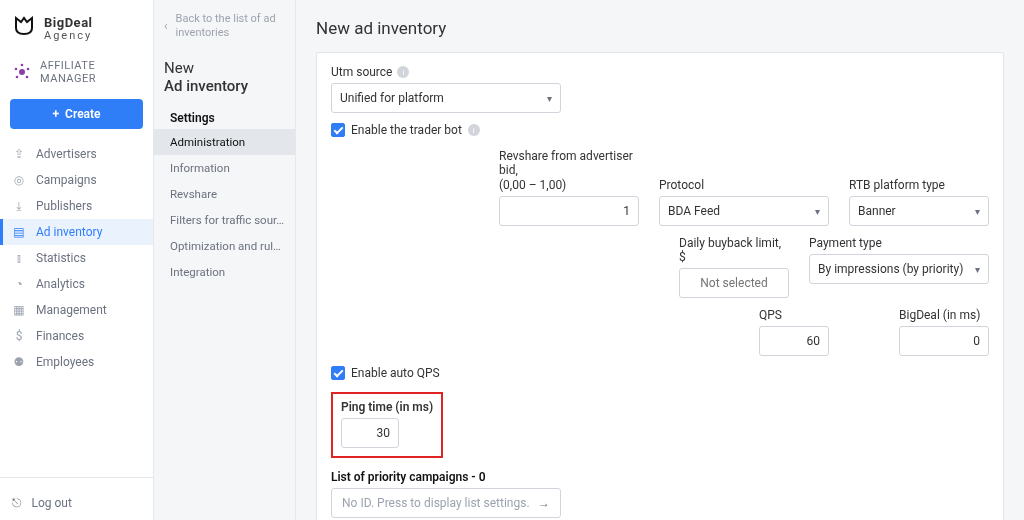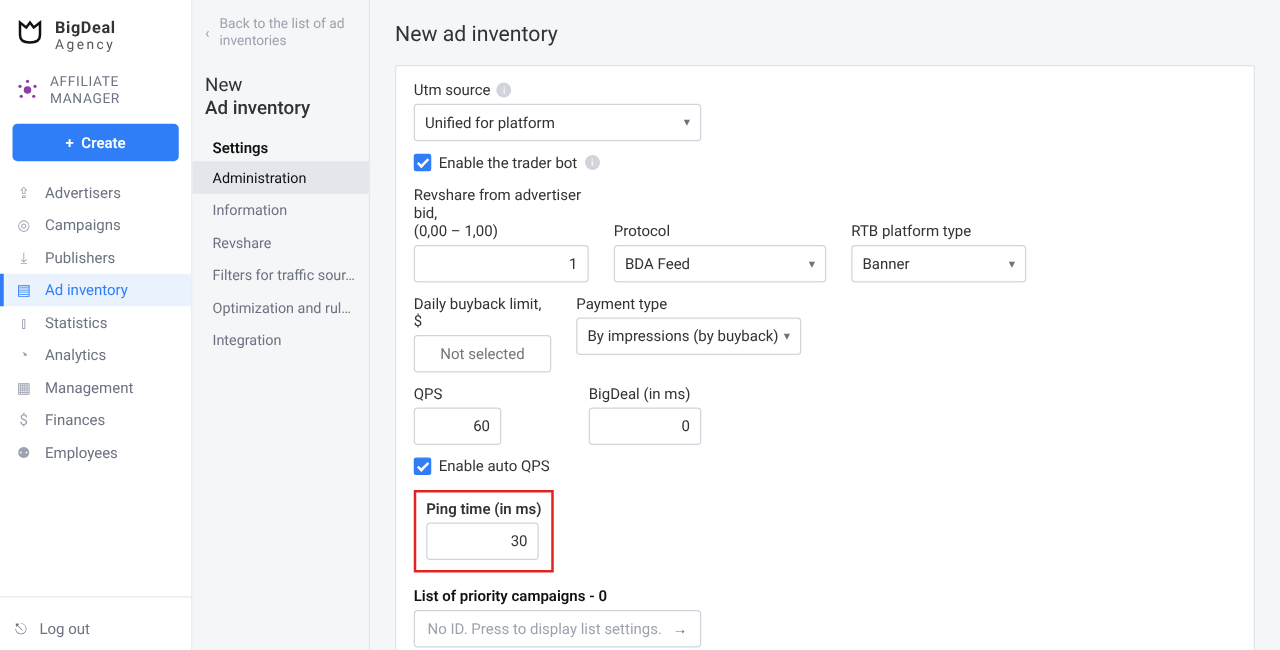--- a/index.html
+++ b/index.html
@@ -44,21 +44,21 @@
 
 .lbl { font-size: 12px; color: #333; display: flex; align-items: center; gap: 5px; margin-bottom: 4px; }
 .lbl .info { width: 12px; height: 12px; border-radius: 50%; background: #d1d5db; color: #fff; font-size: 8px; display: inline-flex; align-items: center; justify-content: center; }
 
 .sel, .inp { height: 30px; border: 1px solid #d1d5db; border-radius: 3px; background: #fff; font-size: 12px; color: #333; padding: 0 8px; }
 .sel { display: flex; align-items: center; justify-content: space-between; cursor: pointer; }
 .sel .chev { color: #6b7280; font-size: 10px; }
 .inp { text-align: right; }
 .inp.placeholder { color: #9ca3af; text-align: center; }
 
-.row { display: flex; gap: 20px; margin-bottom: 10px; }
+.row { display: flex; gap: 20px; margin-bottom: 10px; justify-content: flex-end; }
 .field { display: flex; flex-direction: column; }
 
 .chk-row { display: flex; align-items: center; gap: 6px; margin: 10px 0 12px; font-size: 12px; color: #333; }
 .chk { width: 14px; height: 14px; border: 1px solid #2f7ef7; background: #2f7ef7; border-radius: 2px; position: relative; display: inline-block; }
 .chk::after { content: ""; position: absolute; left: 4px; top: 1px; width: 3px; height: 7px; border: solid #fff; border-width: 0 2px 2px 0; transform: rotate(45deg); }
 
 .highlight-box { border: 2px solid #e02424; padding: 6px 8px 8px; display: inline-block; margin-bottom: 12px; }
 
 .modal-sel { height: 30px; border: 1px solid #d1d5db; border-radius: 3px; background: #fff; display: flex; align-items: center; justify-content: space-between; padding: 0 10px; font-size: 12px; color: #9ca3af; cursor: pointer; width: 230px; }
 .modal-sel .arrow { color: #6b7280; }
@@ -215,21 +215,21 @@
 
       
       <div class="row">
         <div class="field" style="width:110px;">
           <div class="lbl">Daily buyback limit, $</div>
           <input class="inp placeholder" placeholder="Not selected" style="">
         </div>
         <div class="field" style="width:180px;">
           <div class="lbl">Payment type</div>
           <div class="sel">
-            <span>By impressions (by buyback)</span>
+            <span>By impressions (by priority)</span>
             <span class="chev">▾</span>
           </div>
         </div>
       </div>
 
       
       <div class="row">
         <div class="field" style="width:70px;">
           <div class="lbl">QPS</div>
           <input class="inp" value="60" style="">
@@ -242,21 +242,21 @@
 
       
       <div class="chk-row">
         <span class="chk"></span>
         <span>Enable auto QPS</span>
       </div>
 
       
       <div class="highlight-box">
         <div class="lbl" style="font-weight:600;">Ping time (in ms)</div>
-        <input class="inp" style="width: 90px;" value="30">
+        <input class="inp" style="width: 58px;" value="30">
       </div>
 
       
       <div class="section-lbl">List of priority campaigns - 0</div>
       <div class="modal-sel">
         <span>No ID. Press to display list settings.</span>
         <span class="arrow">→</span>
       </div>
       
 

